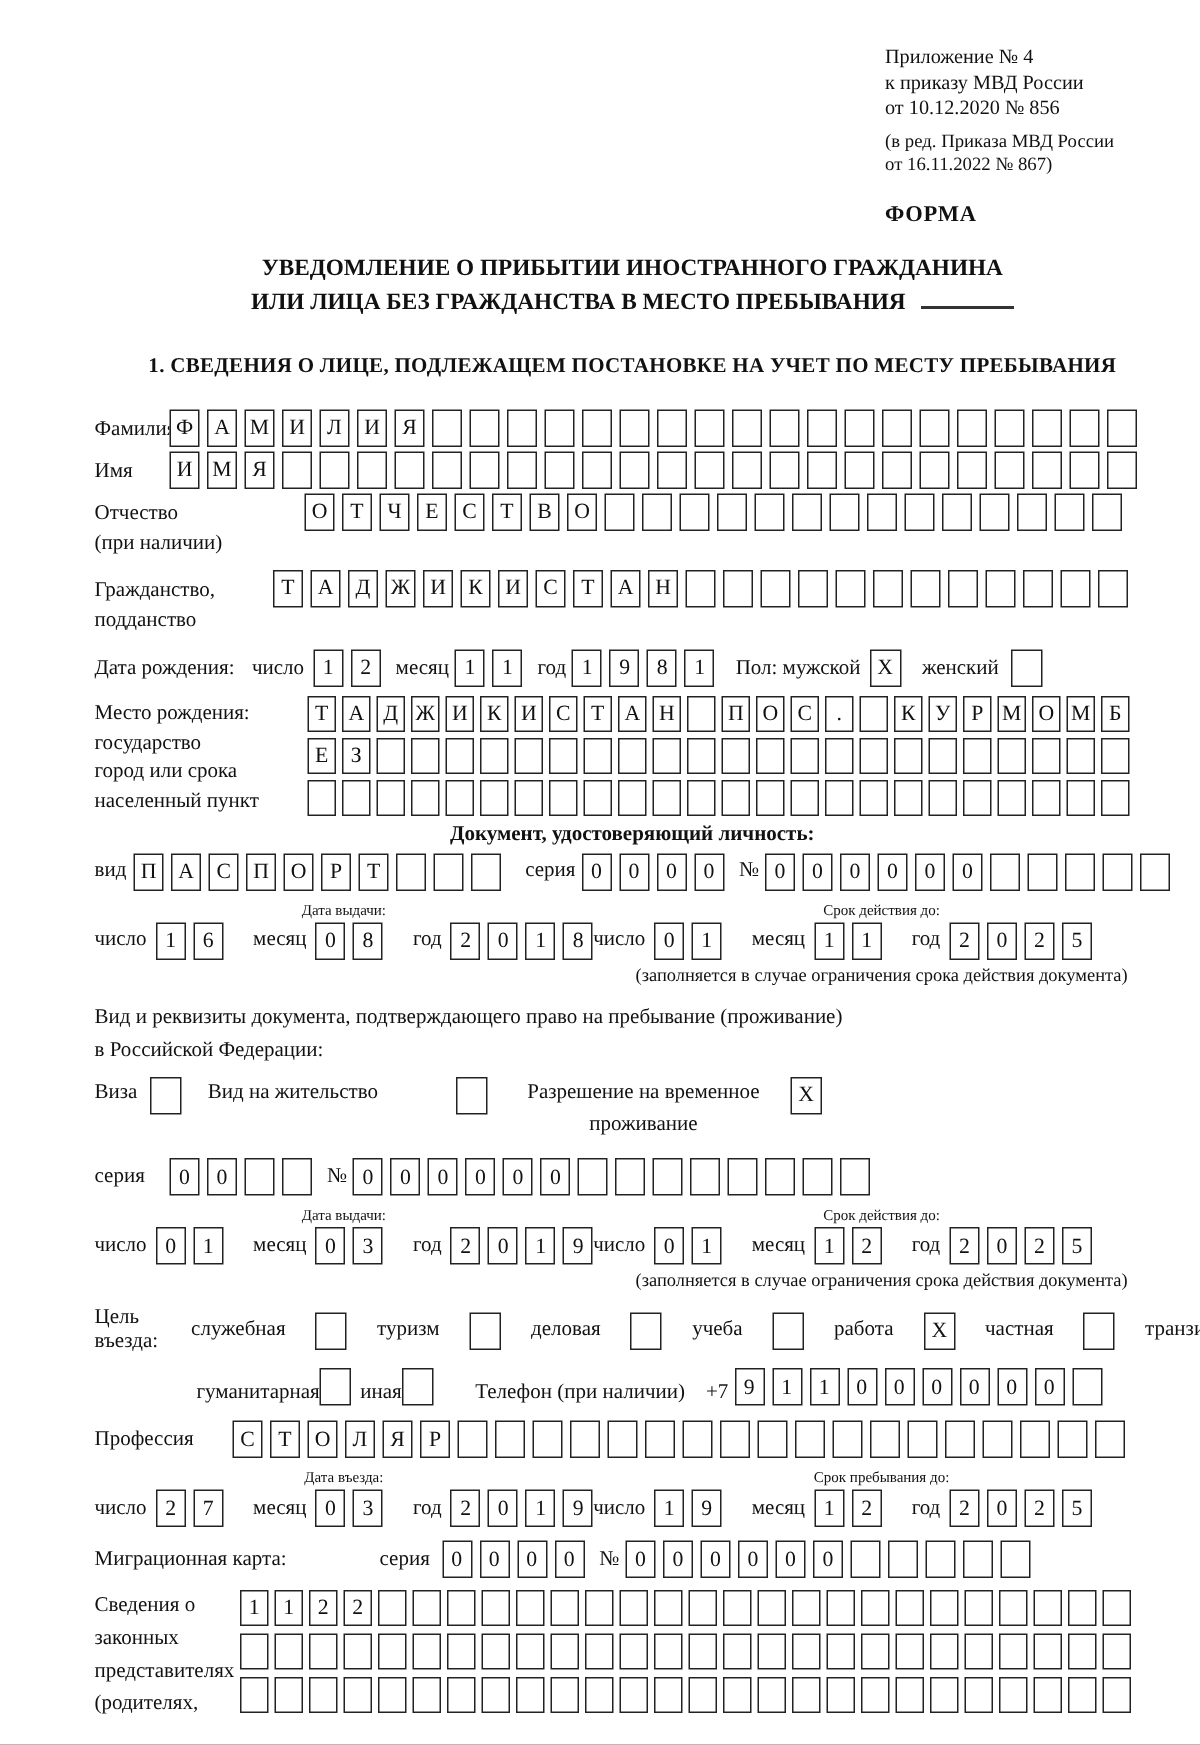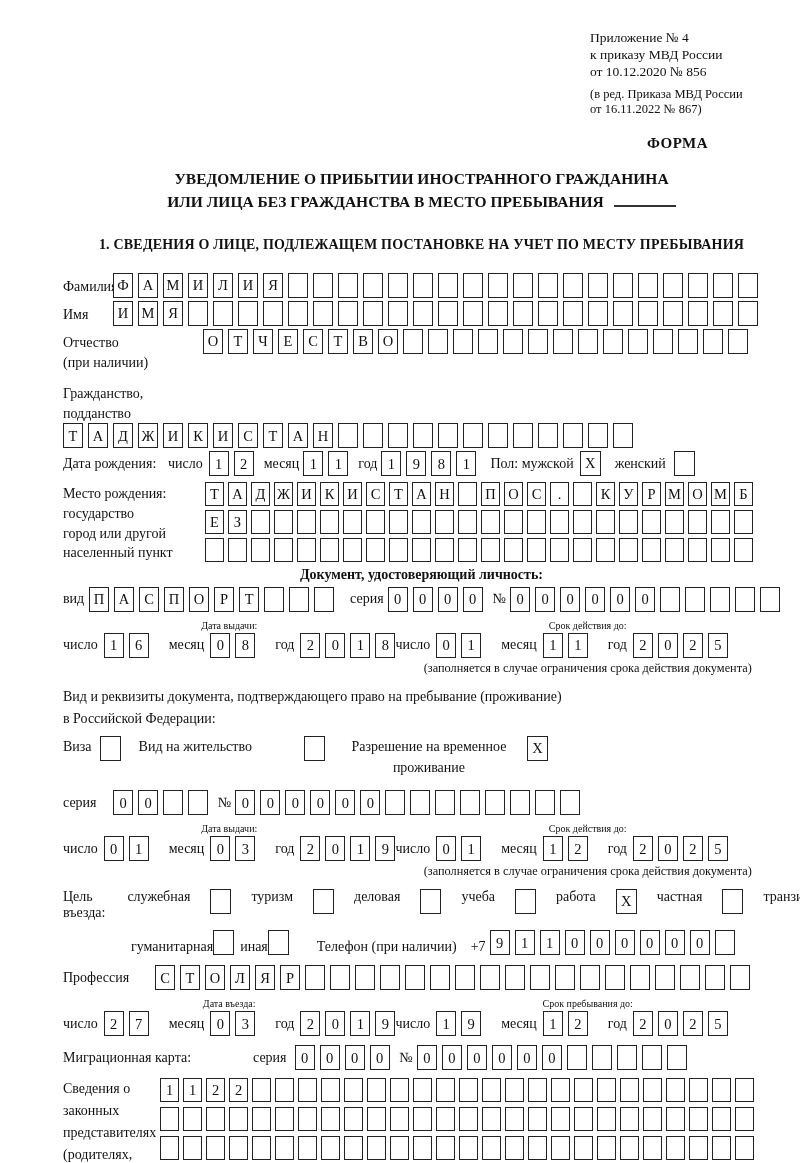--- a/index.html
+++ b/index.html
@@ -13,21 +13,21 @@
     font-size:14px;
     box-sizing:border-box;
     padding:30px 20px 0 63px;
     overflow:hidden;
   }
   
   .hdr-block{width:190px;margin-left:auto;line-height:1.25;}
   .hdr-block .ref-line{font-size:13.5px;}
   .hdr-block .amend-line{font-size:12.5px;margin-top:0px;}
   .hdr-block .amend-wrap{margin-top:6px;}
-  .forma{font-weight:bold;text-align:center;margin:16px 15px 0 0;font-size:15px;letter-spacing:.5px;}
+  .forma{font-weight:bold;text-align:left;margin:16px 15px 0 0;font-size:15px;letter-spacing:.5px;}
   
   .title{text-align:center;font-weight:bold;font-size:15.5px;line-height:1.5;margin:14px 0 0 0;}
   .title-underline{display:inline-block;width:62px;border-bottom:2px solid #333;height:14px;margin-left:10px;}
   .section-title{text-align:center;font-weight:bold;font-size:14px;margin:24px 0 20px 0;letter-spacing:.2px;}
   
   .cells{display:flex;gap:5px;flex-wrap:nowrap;}
   .cell{
     box-sizing:border-box;flex:0 0 auto;
     width:20px;height:25px;
     border:1.6px solid #222;
@@ -60,21 +60,21 @@
   .date-groups .dg-lbl{margin-right:2px;}
   .date-groups .gap{width:12px;}
   .note{font-size:12.3px;text-align:center;margin-top:3px;}
   
   .options-row{display:flex;align-items:flex-start;margin-top:6px;gap:14px;}
   .opt{display:flex;align-items:flex-start;gap:8px;}
   .opt .opt-lbl{padding-top:3px;}
   .opt .center2{width:180px;text-align:center;line-height:1.5;}
   .opt .center3{width:175px;text-align:center;line-height:1.5;}
   
-  .purpose-row{display:flex;gap:20px;margin-top:10px;}
+  .purpose-row{display:flex;align-items:center;gap:20px;margin-top:10px;}
   .purpose-row .p-lbl{margin-right:2px;}
   .purpose-row2{display:flex;align-items:flex-end;gap:0;margin-top:9px;margin-left:68px;}
   .phone-lbl{margin-left:28px;margin-right:14px;}
   
   .mig-row{display:flex;align-items:center;margin-top:9px;}
   .mig-row .m-lbl{width:190px;}
   
   .rep-block{display:flex;margin-top:8px;}
   .rep-lbls{width:97px;line-height:1.55;flex:0 0 auto;}
   .rep-rows{display:flex;flex-direction:column;gap:5px;}
@@ -195,21 +195,21 @@
         <div class="cell"></div>
         <div class="cell"></div>
         <div class="cell"></div>
         <div class="cell"></div>
         <div class="cell"></div>
         <div class="cell"></div>
         <div class="cell"></div>
       </div>
   </div>
 
-  <div class="row" style="min-height:50px;flex-direction:column;">
+  <div class="row" style="min-height:50px;">
     <div class="lbl w119 stack">
       <div>Гражданство,</div>
       <div>подданство</div>
     </div>
     <div class="cells">
         <div class="cell">Т</div>
         <div class="cell">А</div>
         <div class="cell">Д</div>
         <div class="cell">Ж</div>
         <div class="cell">И</div>
@@ -256,21 +256,21 @@
     <span style="margin-left:14px;margin-right:6px;text-align:right;">Пол: мужской</span>
     <span class="checkbox">X</span>
     <span style="margin-left:14px;margin-right:8px;">женский</span>
     <span class="checkbox"></span>
   </div>
 
   <div class="row" style="margin-bottom:2px;gap:12px;">
     <div class="lbl w130 stack" style="padding-top:2px;">
       <div>Место рождения:</div>
       <div>государство</div>
-      <div>город или другой</div>
+      <div>город или срока</div>
       <div>населенный пункт</div>
     </div>
     <div style="display:flex;flex-direction:column;gap:4px;">
       <div class="cells sm">
           <div class="cell">Т</div>
           <div class="cell">А</div>
           <div class="cell">Д</div>
           <div class="cell">Ж</div>
           <div class="cell">И</div>
           <div class="cell">К</div>

